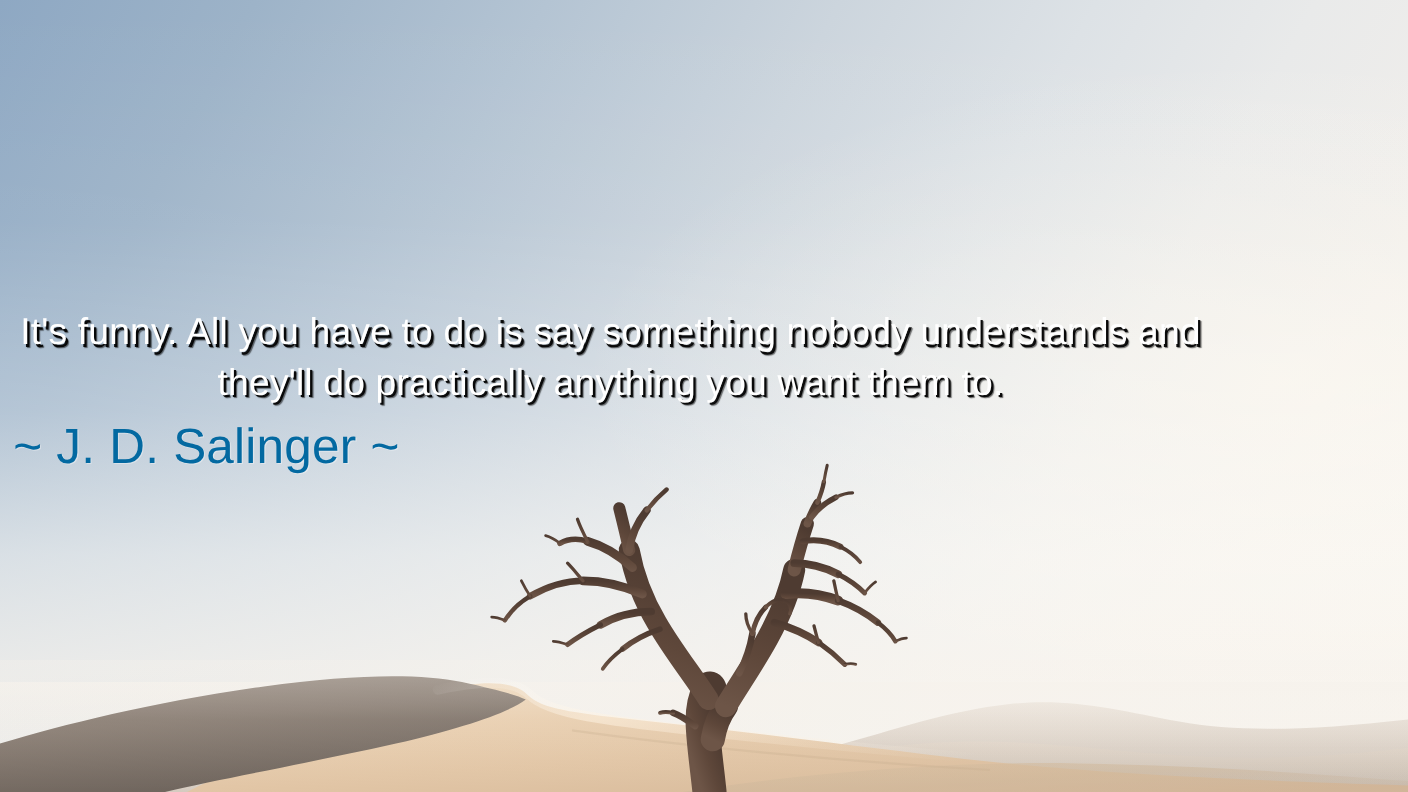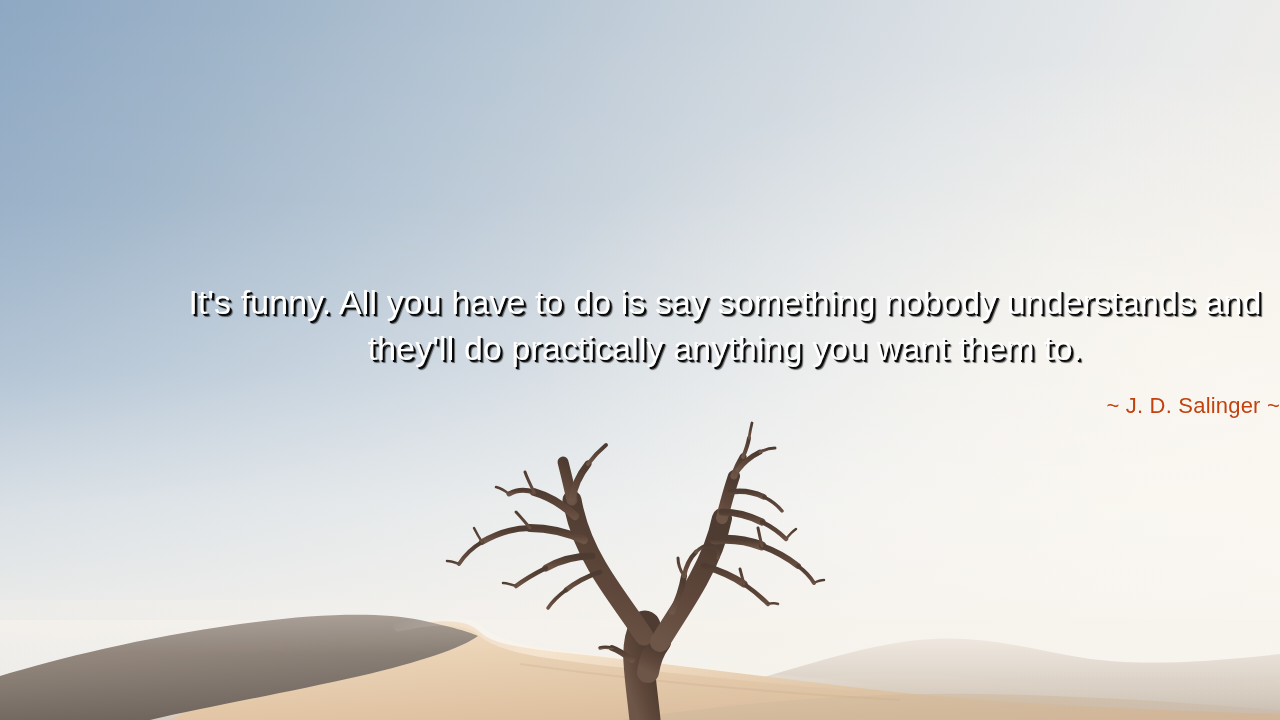--- a/index.html
+++ b/index.html
@@ -108,47 +108,47 @@
     width: 1280px;
     height: 720px;
   }
 
   
   .text-layer {
     position: absolute;
     inset: 0;
     display: flex;
     flex-direction: column;
-    align-items: flex-end;
+    align-items: flex-start;
     justify-content: flex-start;
     padding-top: 279px;
     box-sizing: border-box;
   }
 
   .quote-text {
     width: 1110px;
     margin: 0;
     text-align: center;
     font-size: 34px;
     line-height: 46px;
     font-weight: 400;
     color: #ffffff;
     letter-spacing: 0.1px;
     text-shadow:
       2px 2px 0 rgba(0,0,0,0.92),
       3px 3px 1px rgba(0,0,0,0.55);
   }
 
   .author-text {
-    margin: 14px 0 0 0;
+    margin: 14px 0 0 12px;
     text-align: center;
-    font-size: 22px;
+    font-size: 45px;
     line-height: 42px;
     font-weight: 400;
-    color: #c2410c;
+    color: #0369a1;
     letter-spacing: 0.2px;
     text-shadow: 1px 1px 0 rgba(255,255,255,0.35);
   }
 </style>
 </head>
 <body>
 
 <div id="quote-card">
 
   <div class="photo">

